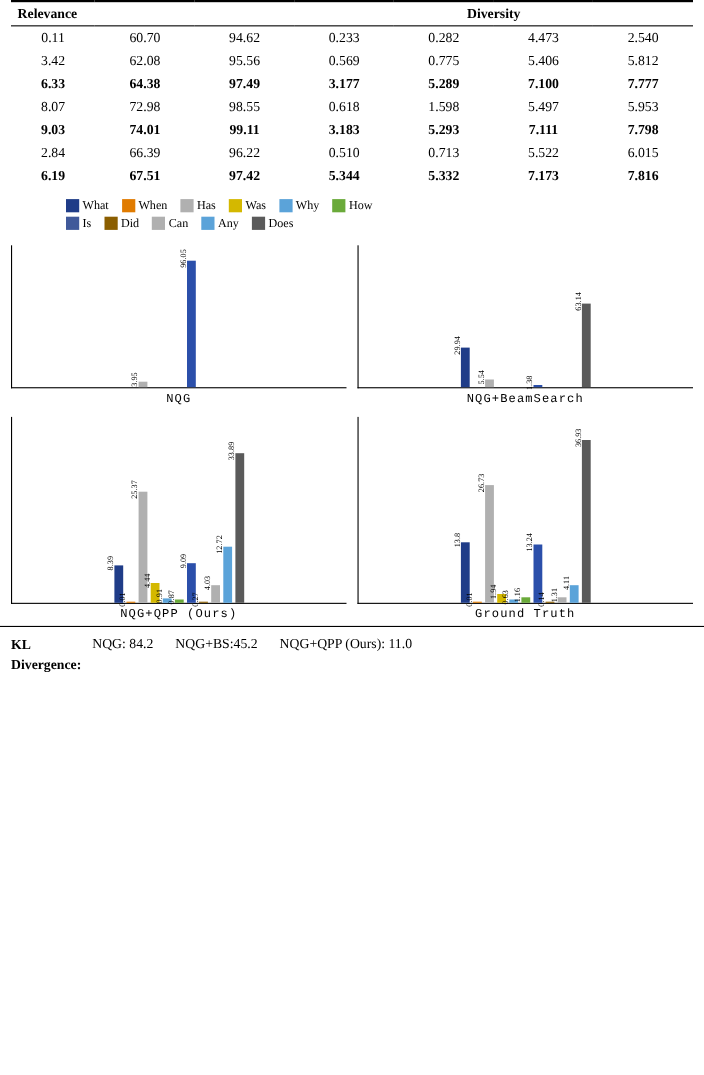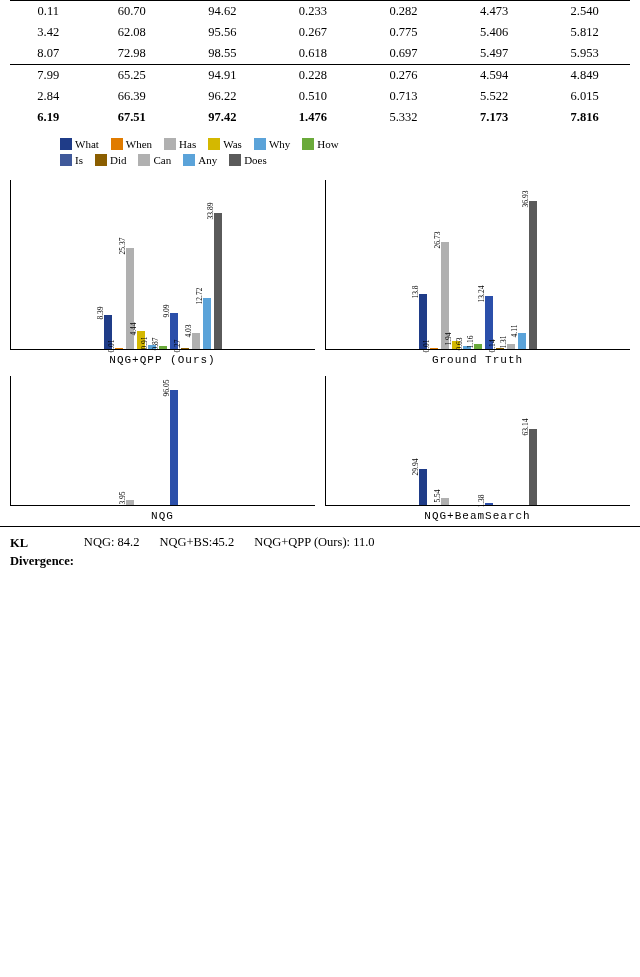--- a/index.html
+++ b/index.html
@@ -157,73 +157,86 @@
       flex-wrap: wrap;
       font-size: 12.5px;
     }
   </style>
 </head>
 <body>
 
 <div class="table-section">
   <table>
     <thead>
+      <tr class="border-top border-bottom-thin">
+        <td colspan="3" class="th-relevance border-top border-bottom-thin"><strong>Relevance</strong></td>
+        <td colspan="4" class="th-diversity border-top border-bottom-thin"><strong>Diversity</strong></td>
+      </tr>
     </thead>
     <tbody id="table-body">
     <tr class="border-top-thin">
           <td>0.11</td>
           <td>60.70</td>
           <td>94.62</td>
           <td>0.233</td>
           <td>0.282</td>
           <td>4.473</td>
           <td>2.540</td>
         </tr>
         <tr>
           <td>3.42</td>
           <td>62.08</td>
           <td>95.56</td>
-          <td>0.267</td>
+          <td>0.569</td>
           <td>0.775</td>
           <td>5.406</td>
           <td>5.812</td>
+        </tr>
+        <tr>
+          <td style="font-weight: bold;">6.33</td>
+          <td style="font-weight: bold;">64.38</td>
+          <td style="font-weight: bold;">97.49</td>
+          <td style="font-weight: bold;">3.177</td>
+          <td style="font-weight: bold;">5.289</td>
+          <td style="font-weight: bold;">7.100</td>
+          <td style="font-weight: bold;">7.777</td>
         </tr>
         <tr>
           <td>8.07</td>
           <td>72.98</td>
           <td>98.55</td>
           <td>0.618</td>
-          <td>0.697</td>
+          <td>1.598</td>
           <td>5.497</td>
           <td>5.953</td>
         </tr>
-        <tr class="border-top-thin">
-          <td>7.99</td>
-          <td>65.25</td>
-          <td>94.91</td>
-          <td>0.228</td>
-          <td>0.276</td>
-          <td>4.594</td>
-          <td>4.849</td>
+        <tr>
+          <td style="font-weight: bold;">9.03</td>
+          <td style="font-weight: bold;">74.01</td>
+          <td style="font-weight: bold;">99.11</td>
+          <td style="font-weight: bold;">3.183</td>
+          <td style="font-weight: bold;">5.293</td>
+          <td style="font-weight: bold;">7.111</td>
+          <td style="font-weight: bold;">7.798</td>
         </tr>
         <tr>
           <td>2.84</td>
           <td>66.39</td>
           <td>96.22</td>
           <td>0.510</td>
           <td>0.713</td>
           <td>5.522</td>
           <td>6.015</td>
         </tr>
         <tr>
           <td style="font-weight: bold;">6.19</td>
           <td style="font-weight: bold; text-align: center;">67.51</td>
           <td style="font-weight: bold;">97.42</td>
-          <td style="font-weight: bold;">1.476</td>
-          <td style="font-weight: normal;">5.332</td>
+          <td style="font-weight: bold;">5.344</td>
+          <td style="font-weight: bold;">5.332</td>
           <td style="font-weight: bold;">7.173</td>
           <td style="font-weight: bold;">7.816</td>
         </tr>
       </tbody>
   </table>
 </div>
 
 <div class="charts-section">
 
   <div class="legend" id="legend-container">
@@ -266,20 +279,149 @@
       </div>
       <div class="legend-item">
         <span class="legend-color" style="background: rgb(91, 163, 217);"></span>
         <span>Any</span>
       </div>
       <div class="legend-item">
         <span class="legend-color" style="background: rgb(90, 90, 90);"></span>
         <span>Does</span>
       </div>
     </div>
+
+  <div class="chart-row">
+    <div class="chart-container">
+      <div class="bar-chart" id="nqg-bars">
+          <div class="bar-group">
+            <div class="bar" style="position: relative;">
+              <div class="bar-rect" style="background: rgb(31, 60, 136); height: 0px;"></div>
+            </div>
+          </div>
+          <div class="bar-group">
+            <div class="bar" style="position: relative;">
+              <div class="bar-rect" style="background: rgb(224, 123, 0); height: 0px;"></div>
+            </div>
+          </div>
+          <div class="bar-group">
+            <div class="bar" style="position: relative;">
+              <div class="bar-rect" style="background: rgb(176, 176, 176); height: 4.74px;"></div>
+              <span class="bar-label" style="position: absolute; font-size: 7.5px; white-space: nowrap; bottom: 6.74px; left: 50%; transform: translateX(-50%) rotate(-90deg); transform-origin: center bottom;">3.95</span>
+            </div>
+          </div>
+          <div class="bar-group">
+            <div class="bar" style="position: relative;">
+              <div class="bar-rect" style="background: rgb(212, 184, 0); height: 0px;"></div>
+            </div>
+          </div>
+          <div class="bar-group">
+            <div class="bar" style="position: relative;">
+              <div class="bar-rect" style="background: rgb(91, 163, 217); height: 0px;"></div>
+            </div>
+          </div>
+          <div class="bar-group">
+            <div class="bar" style="position: relative;">
+              <div class="bar-rect" style="background: rgb(106, 170, 58); height: 0px;"></div>
+            </div>
+          </div>
+          <div class="bar-group">
+            <div class="bar" style="position: relative;">
+              <div class="bar-rect" style="background: rgb(43, 79, 170); height: 115.26px;"></div>
+              <span class="bar-label" style="position: absolute; font-size: 7.5px; white-space: nowrap; bottom: 117.26px; left: 50%; transform: translateX(-50%) rotate(-90deg); transform-origin: center bottom;">96.05</span>
+            </div>
+          </div>
+          <div class="bar-group">
+            <div class="bar" style="position: relative;">
+              <div class="bar-rect" style="background: rgb(139, 94, 0); height: 0px;"></div>
+            </div>
+          </div>
+          <div class="bar-group">
+            <div class="bar" style="position: relative;">
+              <div class="bar-rect" style="background: rgb(176, 176, 176); height: 0px;"></div>
+            </div>
+          </div>
+          <div class="bar-group">
+            <div class="bar" style="position: relative;">
+              <div class="bar-rect" style="background: rgb(91, 163, 217); height: 0px;"></div>
+            </div>
+          </div>
+          <div class="bar-group">
+            <div class="bar" style="position: relative;">
+              <div class="bar-rect" style="background: rgb(90, 90, 90); height: 0px;"></div>
+            </div>
+          </div>
+        </div>
+      <div class="chart-title">NQG</div>
+    </div>
+    <div class="chart-container">
+      <div class="bar-chart" id="nqg-beam-bars">
+          <div class="bar-group">
+            <div class="bar" style="position: relative;">
+              <div class="bar-rect" style="background: rgb(31, 60, 136); height: 35.928px;"></div>
+              <span class="bar-label" style="position: absolute; font-size: 7.5px; white-space: nowrap; bottom: 37.928px; left: 50%; transform: translateX(-50%) rotate(-90deg); transform-origin: center bottom;">29.94</span>
+            </div>
+          </div>
+          <div class="bar-group">
+            <div class="bar" style="position: relative;">
+              <div class="bar-rect" style="background: rgb(224, 123, 0); height: 0px;"></div>
+            </div>
+          </div>
+          <div class="bar-group">
+            <div class="bar" style="position: relative;">
+              <div class="bar-rect" style="background: rgb(176, 176, 176); height: 6.648px;"></div>
+              <span class="bar-label" style="position: absolute; font-size: 7.5px; white-space: nowrap; bottom: 8.648px; left: 50%; transform: translateX(-50%) rotate(-90deg); transform-origin: center bottom;">5.54</span>
+            </div>
+          </div>
+          <div class="bar-group">
+            <div class="bar" style="position: relative;">
+              <div class="bar-rect" style="background: rgb(212, 184, 0); height: 0px;"></div>
+            </div>
+          </div>
+          <div class="bar-group">
+            <div class="bar" style="position: relative;">
+              <div class="bar-rect" style="background: rgb(91, 163, 217); height: 0px;"></div>
+            </div>
+          </div>
+          <div class="bar-group">
+            <div class="bar" style="position: relative;">
+              <div class="bar-rect" style="background: rgb(106, 170, 58); height: 0px;"></div>
+            </div>
+          </div>
+          <div class="bar-group">
+            <div class="bar" style="position: relative;">
+              <div class="bar-rect" style="background: rgb(43, 79, 170); height: 1.656px;"></div>
+              <span class="bar-label" style="position: absolute; font-size: 7.5px; white-space: nowrap; bottom: 3.656px; left: 50%; transform: translateX(-50%) rotate(-90deg); transform-origin: center bottom;">1.38</span>
+            </div>
+          </div>
+          <div class="bar-group">
+            <div class="bar" style="position: relative;">
+              <div class="bar-rect" style="background: rgb(139, 94, 0); height: 0px;"></div>
+            </div>
+          </div>
+          <div class="bar-group">
+            <div class="bar" style="position: relative;">
+              <div class="bar-rect" style="background: rgb(176, 176, 176); height: 0px;"></div>
+            </div>
+          </div>
+          <div class="bar-group">
+            <div class="bar" style="position: relative;">
+              <div class="bar-rect" style="background: rgb(91, 163, 217); height: 0px;"></div>
+            </div>
+          </div>
+          <div class="bar-group">
+            <div class="bar" style="position: relative;">
+              <div class="bar-rect" style="background: rgb(90, 90, 90); height: 75.768px;"></div>
+              <span class="bar-label" style="position: absolute; font-size: 7.5px; white-space: nowrap; bottom: 77.768px; left: 50%; transform: translateX(-50%) rotate(-90deg); transform-origin: center bottom;">63.14</span>
+            </div>
+          </div>
+        </div>
+      <div class="chart-title">NQG+BeamSearch</div>
+    </div>
+  </div>
 
   <div class="chart-row">
     <div class="chart-container">
       <div class="bar-chart bar-chart-large" id="nqg-qpp-bars">
           <div class="bar-group">
             <div class="bar" style="position: relative;">
               <div class="bar-rect" style="background: rgb(31, 60, 136); height: 33.56px;"></div>
               <span class="bar-label" style="position: absolute; font-size: 7.5px; white-space: nowrap; bottom: 35.56px; left: 50%; transform: translateX(-50%) rotate(-90deg); transform-origin: center bottom;">8.39</span>
             </div>
           </div>
@@ -409,149 +551,20 @@
             </div>
           </div>
           <div class="bar-group">
             <div class="bar" style="position: relative;">
               <div class="bar-rect" style="background: rgb(90, 90, 90); height: 147.72px;"></div>
               <span class="bar-label" style="position: absolute; font-size: 7.5px; white-space: nowrap; bottom: 149.72px; left: 50%; transform: translateX(-50%) rotate(-90deg); transform-origin: center bottom;">36.93</span>
             </div>
           </div>
         </div>
       <div class="chart-title">Ground Truth</div>
-    </div>
-  </div>
-
-  <div class="chart-row">
-    <div class="chart-container">
-      <div class="bar-chart" id="nqg-bars">
-          <div class="bar-group">
-            <div class="bar" style="position: relative;">
-              <div class="bar-rect" style="background: rgb(31, 60, 136); height: 0px;"></div>
-            </div>
-          </div>
-          <div class="bar-group">
-            <div class="bar" style="position: relative;">
-              <div class="bar-rect" style="background: rgb(224, 123, 0); height: 0px;"></div>
-            </div>
-          </div>
-          <div class="bar-group">
-            <div class="bar" style="position: relative;">
-              <div class="bar-rect" style="background: rgb(176, 176, 176); height: 4.74px;"></div>
-              <span class="bar-label" style="position: absolute; font-size: 7.5px; white-space: nowrap; bottom: 6.74px; left: 50%; transform: translateX(-50%) rotate(-90deg); transform-origin: center bottom;">3.95</span>
-            </div>
-          </div>
-          <div class="bar-group">
-            <div class="bar" style="position: relative;">
-              <div class="bar-rect" style="background: rgb(212, 184, 0); height: 0px;"></div>
-            </div>
-          </div>
-          <div class="bar-group">
-            <div class="bar" style="position: relative;">
-              <div class="bar-rect" style="background: rgb(91, 163, 217); height: 0px;"></div>
-            </div>
-          </div>
-          <div class="bar-group">
-            <div class="bar" style="position: relative;">
-              <div class="bar-rect" style="background: rgb(106, 170, 58); height: 0px;"></div>
-            </div>
-          </div>
-          <div class="bar-group">
-            <div class="bar" style="position: relative;">
-              <div class="bar-rect" style="background: rgb(43, 79, 170); height: 115.26px;"></div>
-              <span class="bar-label" style="position: absolute; font-size: 7.5px; white-space: nowrap; bottom: 117.26px; left: 50%; transform: translateX(-50%) rotate(-90deg); transform-origin: center bottom;">96.05</span>
-            </div>
-          </div>
-          <div class="bar-group">
-            <div class="bar" style="position: relative;">
-              <div class="bar-rect" style="background: rgb(139, 94, 0); height: 0px;"></div>
-            </div>
-          </div>
-          <div class="bar-group">
-            <div class="bar" style="position: relative;">
-              <div class="bar-rect" style="background: rgb(176, 176, 176); height: 0px;"></div>
-            </div>
-          </div>
-          <div class="bar-group">
-            <div class="bar" style="position: relative;">
-              <div class="bar-rect" style="background: rgb(91, 163, 217); height: 0px;"></div>
-            </div>
-          </div>
-          <div class="bar-group">
-            <div class="bar" style="position: relative;">
-              <div class="bar-rect" style="background: rgb(90, 90, 90); height: 0px;"></div>
-            </div>
-          </div>
-        </div>
-      <div class="chart-title">NQG</div>
-    </div>
-    <div class="chart-container">
-      <div class="bar-chart" id="nqg-beam-bars">
-          <div class="bar-group">
-            <div class="bar" style="position: relative;">
-              <div class="bar-rect" style="background: rgb(31, 60, 136); height: 35.928px;"></div>
-              <span class="bar-label" style="position: absolute; font-size: 7.5px; white-space: nowrap; bottom: 37.928px; left: 50%; transform: translateX(-50%) rotate(-90deg); transform-origin: center bottom;">29.94</span>
-            </div>
-          </div>
-          <div class="bar-group">
-            <div class="bar" style="position: relative;">
-              <div class="bar-rect" style="background: rgb(224, 123, 0); height: 0px;"></div>
-            </div>
-          </div>
-          <div class="bar-group">
-            <div class="bar" style="position: relative;">
-              <div class="bar-rect" style="background: rgb(176, 176, 176); height: 6.648px;"></div>
-              <span class="bar-label" style="position: absolute; font-size: 7.5px; white-space: nowrap; bottom: 8.648px; left: 50%; transform: translateX(-50%) rotate(-90deg); transform-origin: center bottom;">5.54</span>
-            </div>
-          </div>
-          <div class="bar-group">
-            <div class="bar" style="position: relative;">
-              <div class="bar-rect" style="background: rgb(212, 184, 0); height: 0px;"></div>
-            </div>
-          </div>
-          <div class="bar-group">
-            <div class="bar" style="position: relative;">
-              <div class="bar-rect" style="background: rgb(91, 163, 217); height: 0px;"></div>
-            </div>
-          </div>
-          <div class="bar-group">
-            <div class="bar" style="position: relative;">
-              <div class="bar-rect" style="background: rgb(106, 170, 58); height: 0px;"></div>
-            </div>
-          </div>
-          <div class="bar-group">
-            <div class="bar" style="position: relative;">
-              <div class="bar-rect" style="background: rgb(43, 79, 170); height: 1.656px;"></div>
-              <span class="bar-label" style="position: absolute; font-size: 7.5px; white-space: nowrap; bottom: 3.656px; left: 50%; transform: translateX(-50%) rotate(-90deg); transform-origin: center bottom;">1.38</span>
-            </div>
-          </div>
-          <div class="bar-group">
-            <div class="bar" style="position: relative;">
-              <div class="bar-rect" style="background: rgb(139, 94, 0); height: 0px;"></div>
-            </div>
-          </div>
-          <div class="bar-group">
-            <div class="bar" style="position: relative;">
-              <div class="bar-rect" style="background: rgb(176, 176, 176); height: 0px;"></div>
-            </div>
-          </div>
-          <div class="bar-group">
-            <div class="bar" style="position: relative;">
-              <div class="bar-rect" style="background: rgb(91, 163, 217); height: 0px;"></div>
-            </div>
-          </div>
-          <div class="bar-group">
-            <div class="bar" style="position: relative;">
-              <div class="bar-rect" style="background: rgb(90, 90, 90); height: 75.768px;"></div>
-              <span class="bar-label" style="position: absolute; font-size: 7.5px; white-space: nowrap; bottom: 77.768px; left: 50%; transform: translateX(-50%) rotate(-90deg); transform-origin: center bottom;">63.14</span>
-            </div>
-          </div>
-        </div>
-      <div class="chart-title">NQG+BeamSearch</div>
     </div>
   </div>
 </div>
 
 <div class="kl-section">
   <div class="kl-label">
     <span>KL</span><br>
     <span>Divergence:</span>
   </div>
   <div class="kl-values">

